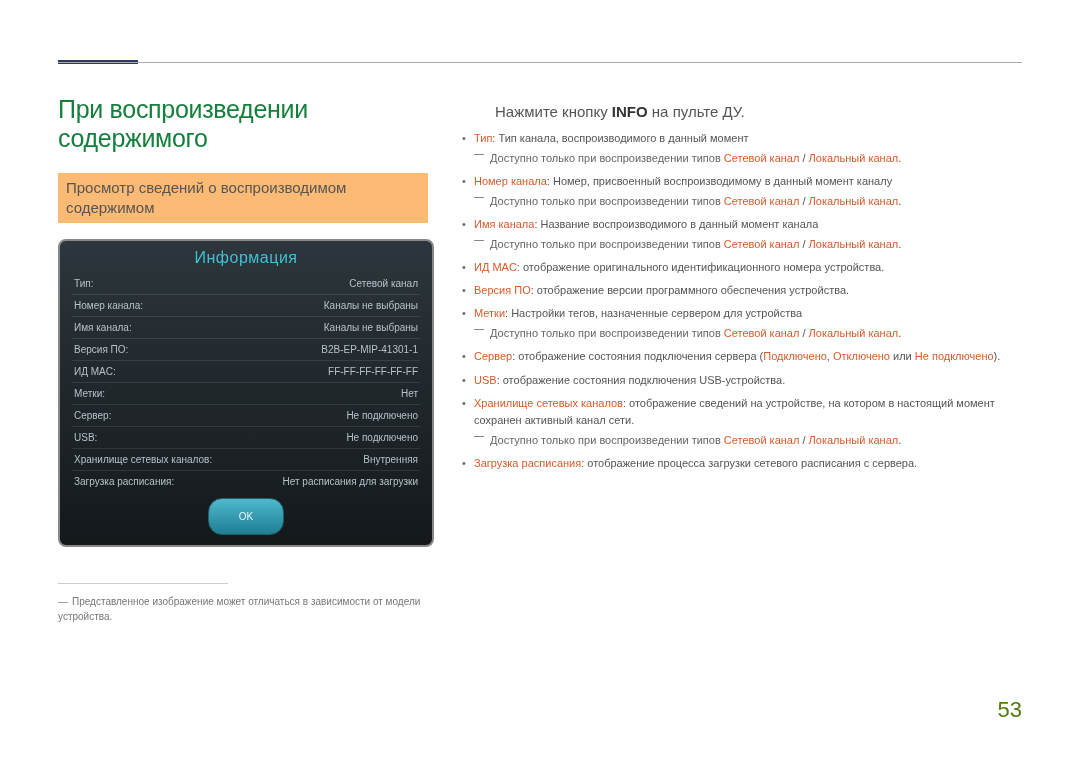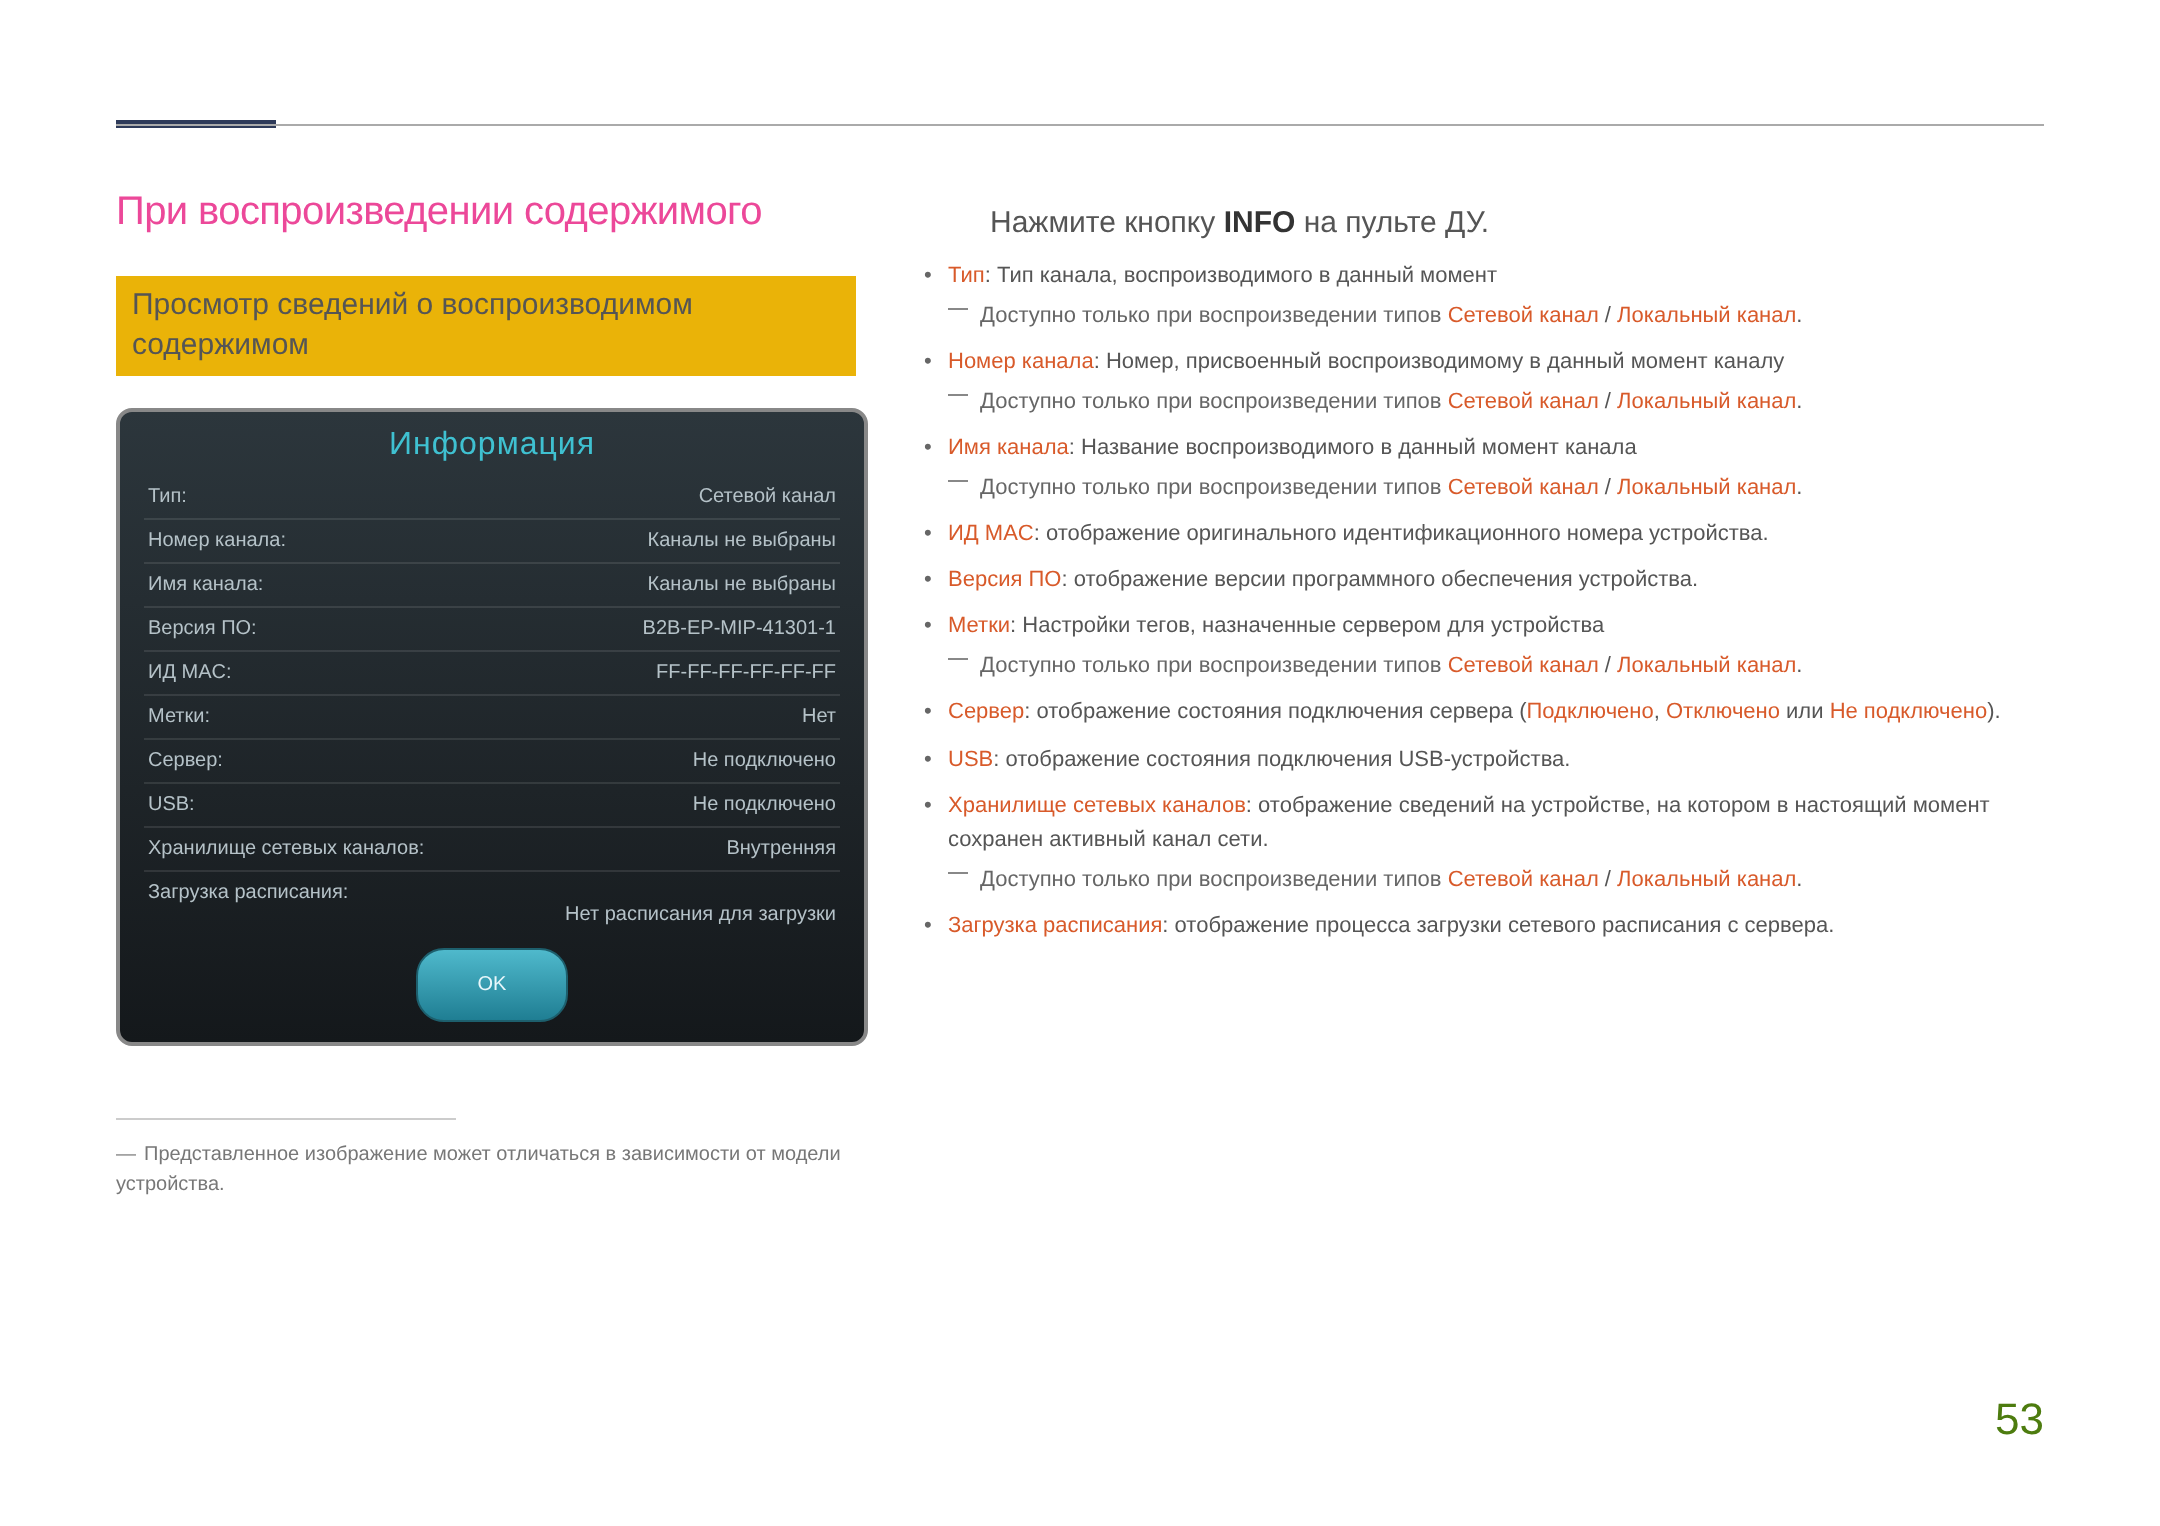--- a/index.html
+++ b/index.html
@@ -30,30 +30,30 @@
     position: absolute;
     top: 95px;
     left: 58px;
     right: 58px;
     display: flex;
     gap: 32px;
   }
   .col-left { width: 370px; flex-shrink: 0; }
   .col-right { flex: 1; padding-top: 8px; }
   .h1 {
-    font-size: 20px;
+    font-size: 25px;
     font-weight: 400;
-    color: #ec4899;
+    color: #15803d;
     margin-bottom: 20px;
     letter-spacing: -0.3px;
   }
   .h2 {
     font-size: 15px;
     font-weight: 400;
-    background: #eab308;
+    background: #fdba74;
     color: #555;
     padding: 5px 8px 6px;
     margin-bottom: 16px;
     line-height: 1.3;
   }
   .panel {
     width: 376px;
     border: 2px solid #888;
     border-radius: 8px;
     background: linear-gradient(180deg, #2c363c 0%, #1e2428 60%, #14181b 100%);
@@ -70,21 +70,21 @@
   }
   .panel-rows { padding: 0 12px; }
   .panel-row {
     display: flex;
     justify-content: space-between;
     border-bottom: 1px solid rgba(255,255,255,0.10);
     padding: 5px 2px;
     font-size: 10px;
     color: #b5c2c8;
   }
-  .panel-row:last-child { border-bottom: none; flex-direction: column; }
+  .panel-row:last-child { border-bottom: none; }
   .panel-row .lbl { color: #b5c2c8; }
   .panel-row .val { color: #b5c2c8; text-align: right; }
   .panel-btn-wrap { text-align: center; margin-top: 6px; }
   .panel-btn {
     display: inline-block;
     background: linear-gradient(180deg, #4fb9cc, #1f7e93);
     border: 1px solid #1d5f6d;
     border-radius: 14px;
     color: #e8f7fb;
     font-size: 10px;

